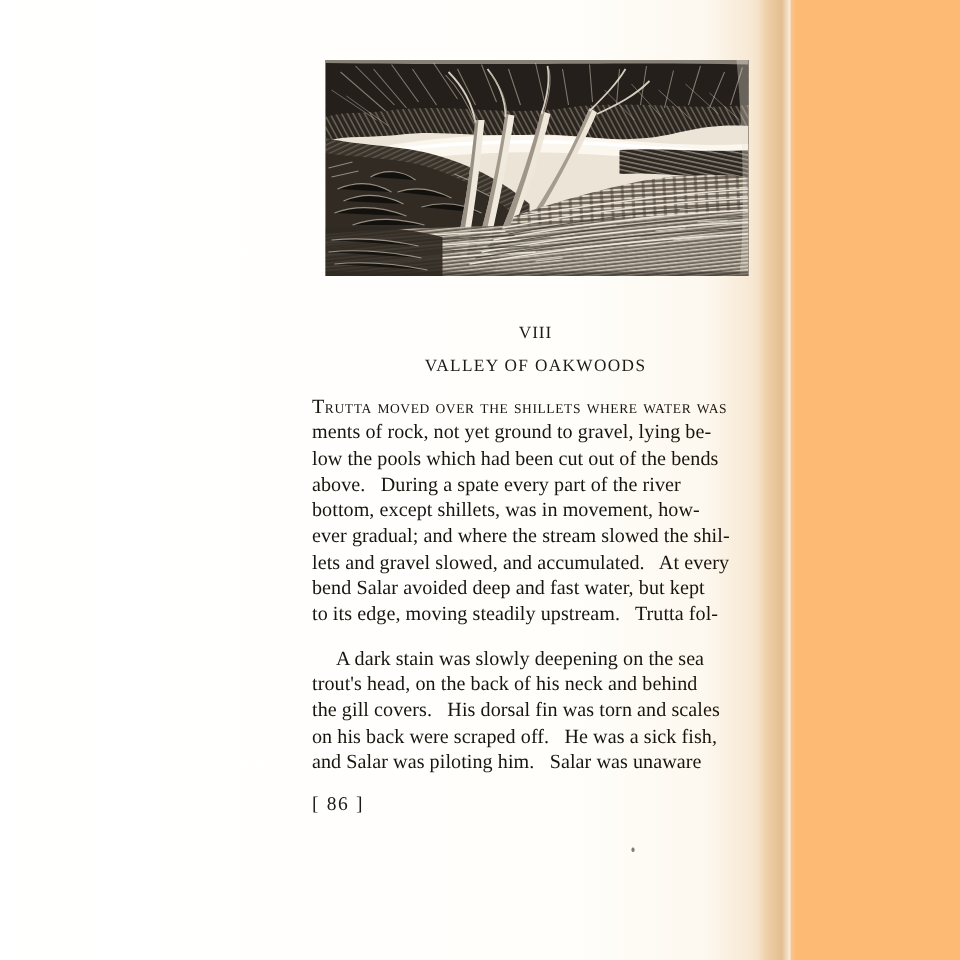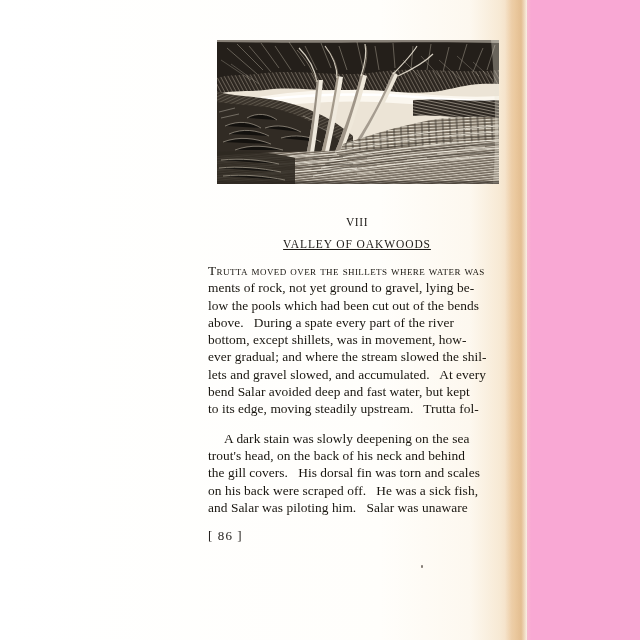--- a/index.html
+++ b/index.html
@@ -5,21 +5,21 @@
   html, body {
     margin: 0;
     padding: 0;
     background: #ffffff;
   }
   #page {
     position: relative;
     width: 640px;
     height: 640px;
     overflow: hidden;
-    background: #f9a8d4;
+    background: #fdba74;
     font-family: "Liberation Serif", "DejaVu Serif", serif;
   }
 
   
   .leaf {
     position: absolute;
     left: 0;
     top: 0;
     width: 527px;
     height: 640px;
@@ -71,21 +71,20 @@
   }
   .chapter-title {
     position: absolute;
     left: 208px;
     top: 238px;
     width: 298px;
     text-align: center;
     font-size: 11.5px;
     letter-spacing: 2.1px;
     color: #1d1a17;
-    text-decoration: underline;
   }
 
   .textblock {
     position: absolute;
     left: 208px;
     top: 262px;
     width: 298px;
     color: #18150f;
     font-size: 13.4px;
   }

